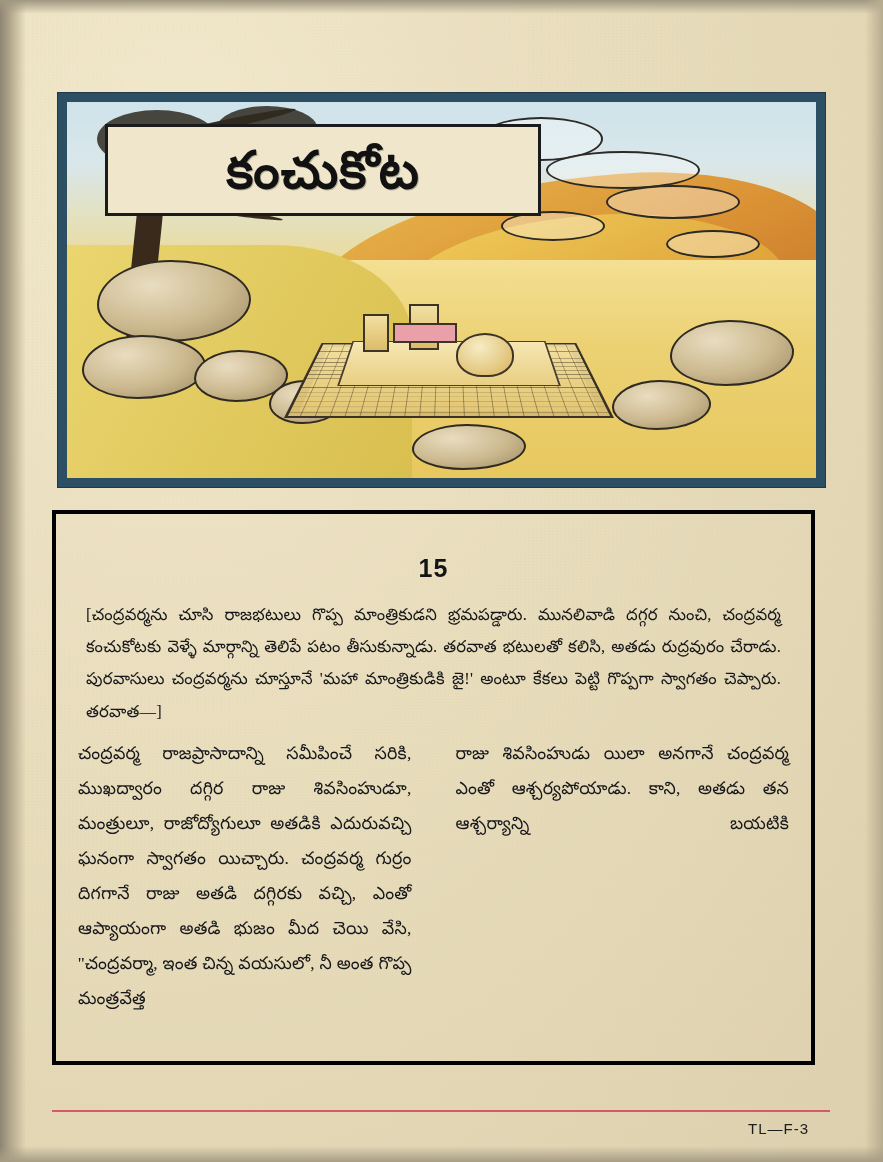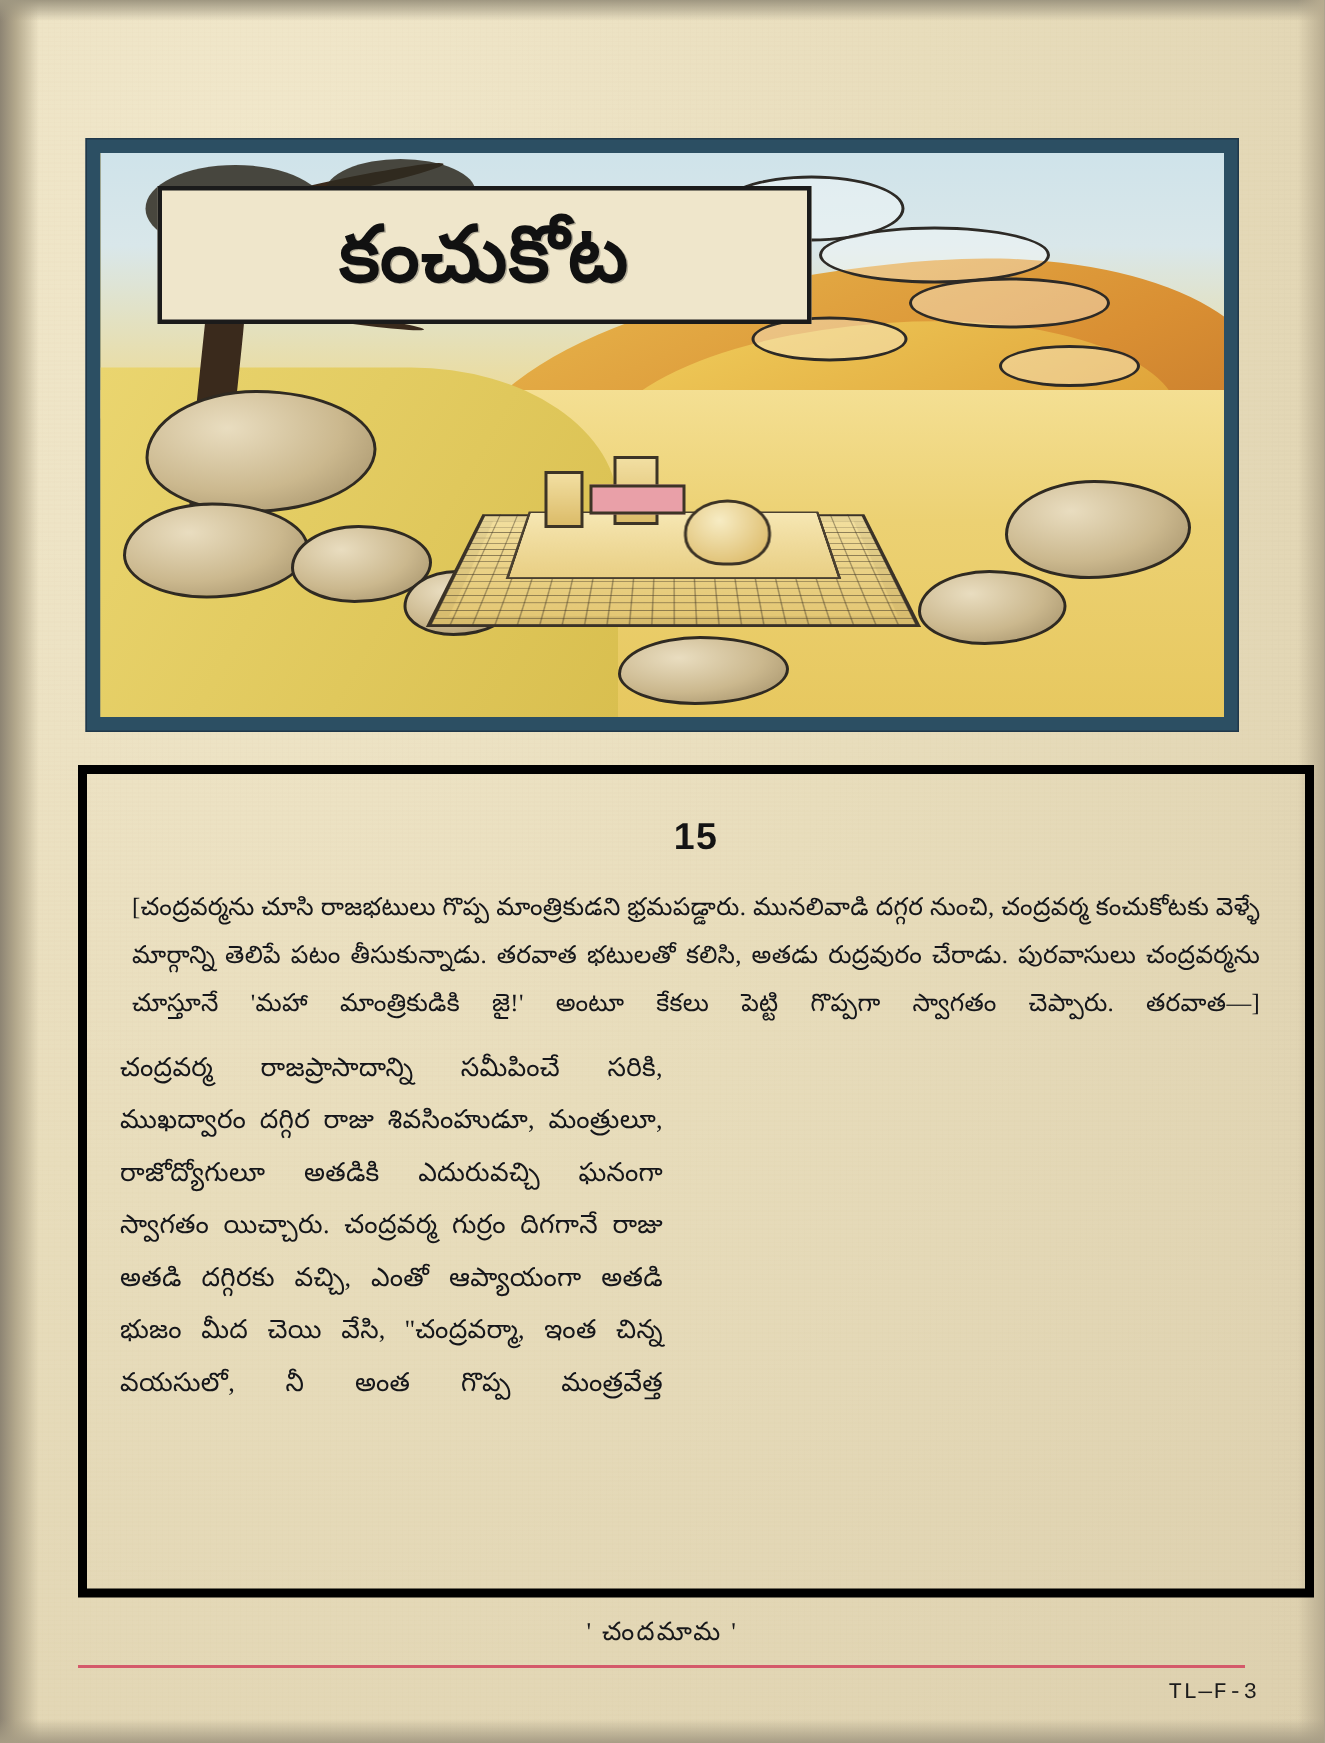--- a/index.html
+++ b/index.html
@@ -239,25 +239,25 @@
     line-height: 1;
     text-shadow: 1px 1px 0 rgba(0,0,0,.25);
     text-align: right;
   }
 
   
   #text-box {
     position: absolute;
     left: 52px;
     top: 510px;
-    width: 824px;
+    width: 763px;
     height: 555px;
-    border: 6px solid #000000;
+    border: 4px solid #000000;
     box-sizing: border-box;
-    padding: 14px 22px 10px 22px;
+    padding: 26px 22px 10px 22px;
   }
   #chapter-number {
     text-align: center;
     font-family: "Liberation Sans", sans-serif;
     font-weight: 700;
     font-size: 25px;
     color: #141414;
     margin: 14px 0 16px 0;
     letter-spacing: 1px;
   }
@@ -299,23 +299,23 @@
   #footer-rule {
     position: absolute;
     left: 52px;
     top: 1110px;
     width: 778px;
     height: 2px;
     background: #d4596a;
   }
   #page-code {
     position: absolute;
-    right: 44px;
+    right: 74px;
     top: 1120px;
-    font-family: Liberation Mono, monospace;
+    font-family: Liberation Sans, sans-serif;
     font-size: 15px;
     color: #1c1c1c;
     letter-spacing: 1px;
   }
 </style>
 </head>
 <body>
 
 <div id="page">
   <div id="paper-base"></div>
@@ -404,20 +404,20 @@
   </div>
 
   <div id="text-box">
     <div id="chapter-number">15</div>
     <div id="intro">[చంద్రవర్మను చూసి రాజభటులు గొప్ప మాంత్రికుడని భ్రమపడ్డారు. మునలివాడి దగ్గర నుంచి, చంద్రవర్మ కంచుకోటకు వెళ్ళే మార్గాన్ని తెలిపే పటం తీసుకున్నాడు. తరవాత భటులతో కలిసి, అతడు రుద్రవురం చేరాడు. పురవాసులు చంద్రవర్మను చూస్తూనే 'మహా మాంత్రికుడికి జై!' అంటూ కేకలు పెట్టి గొప్పగా స్వాగతం చెప్పారు. తరవాత—]</div>
     <div id="columns">
       <div class="col">
         <p>చంద్రవర్మ రాజప్రాసాదాన్ని సమీపించే సరికి, ముఖద్వారం దగ్గిర రాజు శివసింహుడూ, మంత్రులూ, రాజోద్యోగులూ అతడికి ఎదురువచ్చి ఘనంగా స్వాగతం యిచ్చారు. చంద్రవర్మ గుర్రం దిగగానే రాజు అతడి దగ్గిరకు వచ్చి, ఎంతో ఆప్యాయంగా అతడి భుజం మీద చెయి వేసి, ''చంద్రవర్మా, ఇంత చిన్న వయసులో, నీ అంత గొప్ప మంత్రవేత్త</p>
       </div>
       <div class="col">
+        <p>రాజు శివసింహుడు యిలా అనగానే చంద్రవర్మ ఎంతో ఆశ్చర్యపోయాడు. కాని, అతడు తన ఆశ్చర్యాన్ని బయటికి</p>
       </div>
     </div>
   </div>
 
-  <div id="magazine-name">' చందమామ '</div>
   <div id="footer-rule"></div>
   <div id="page-code">TL—F-3</div>
 </div>
 
 </body></html>

